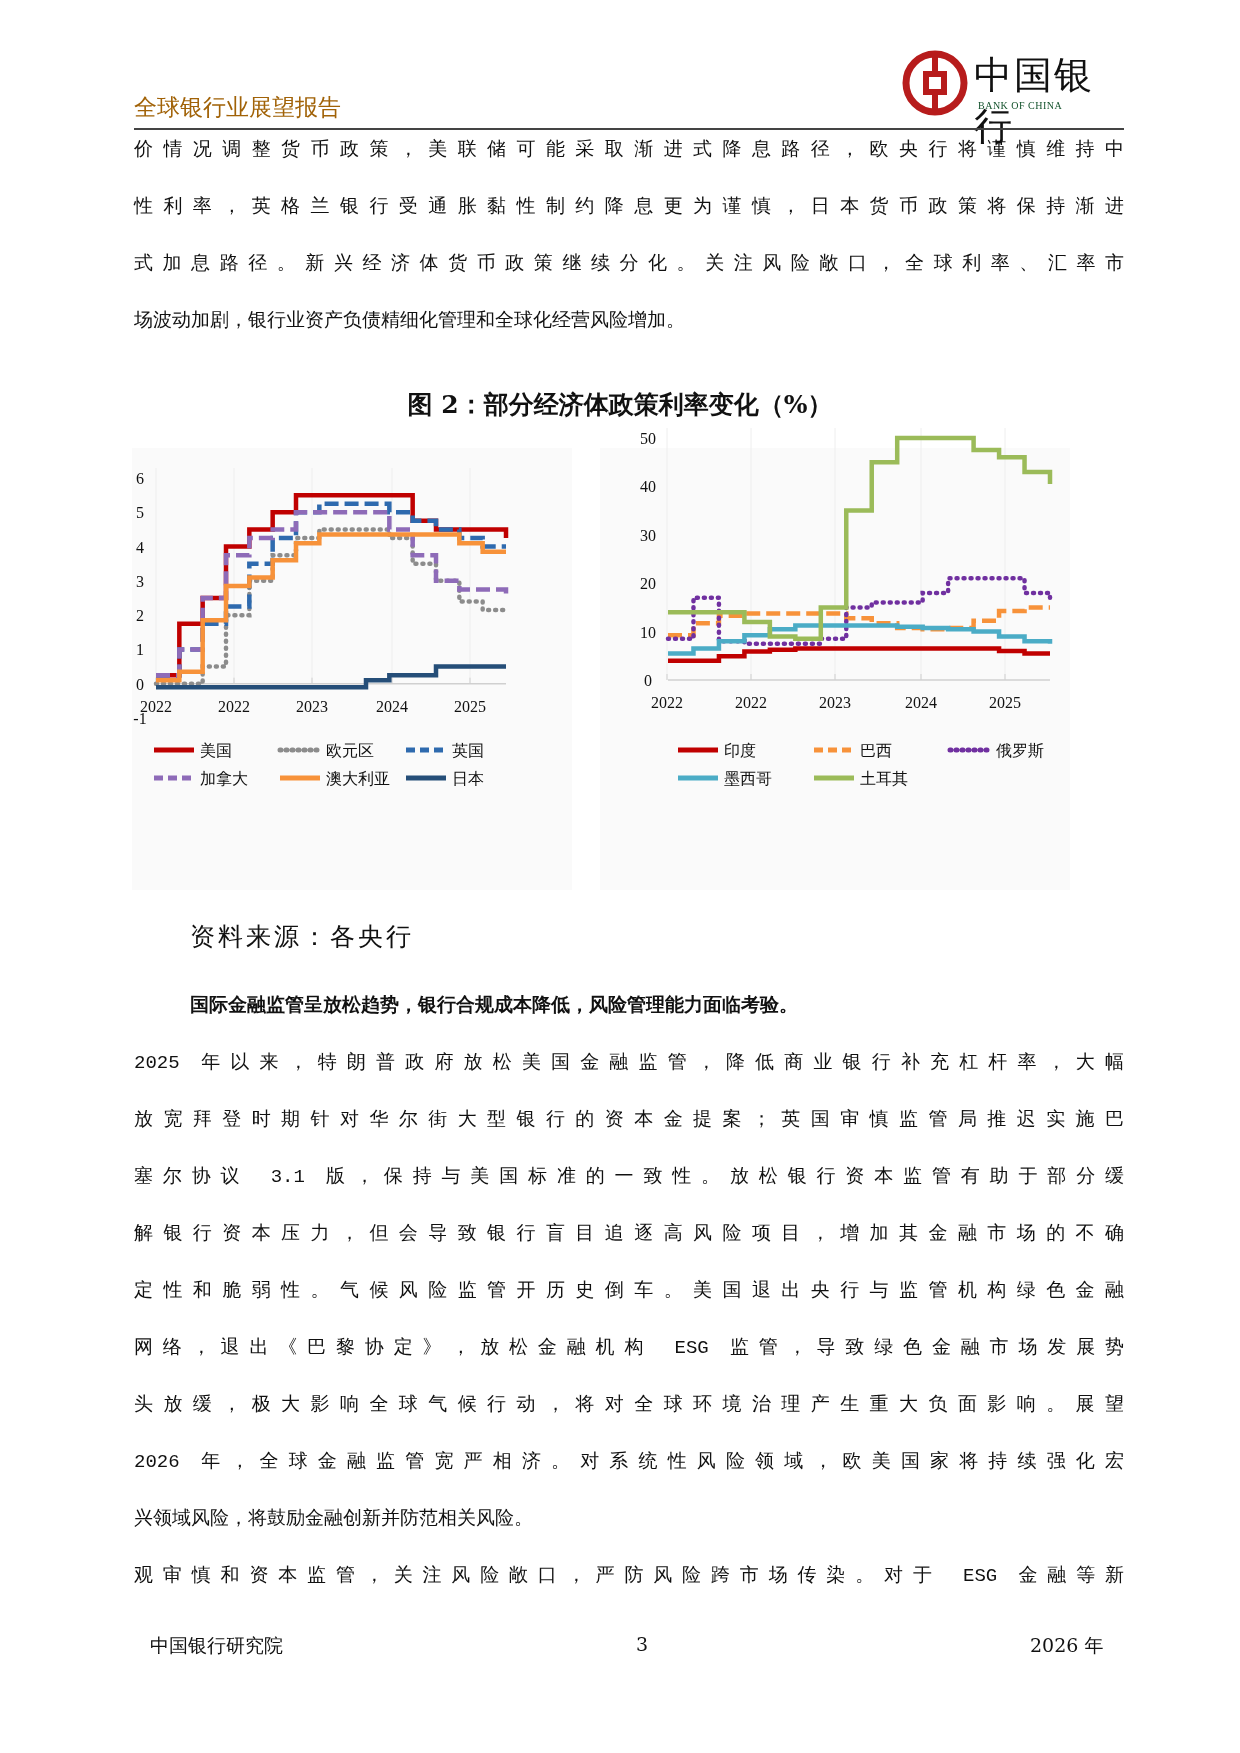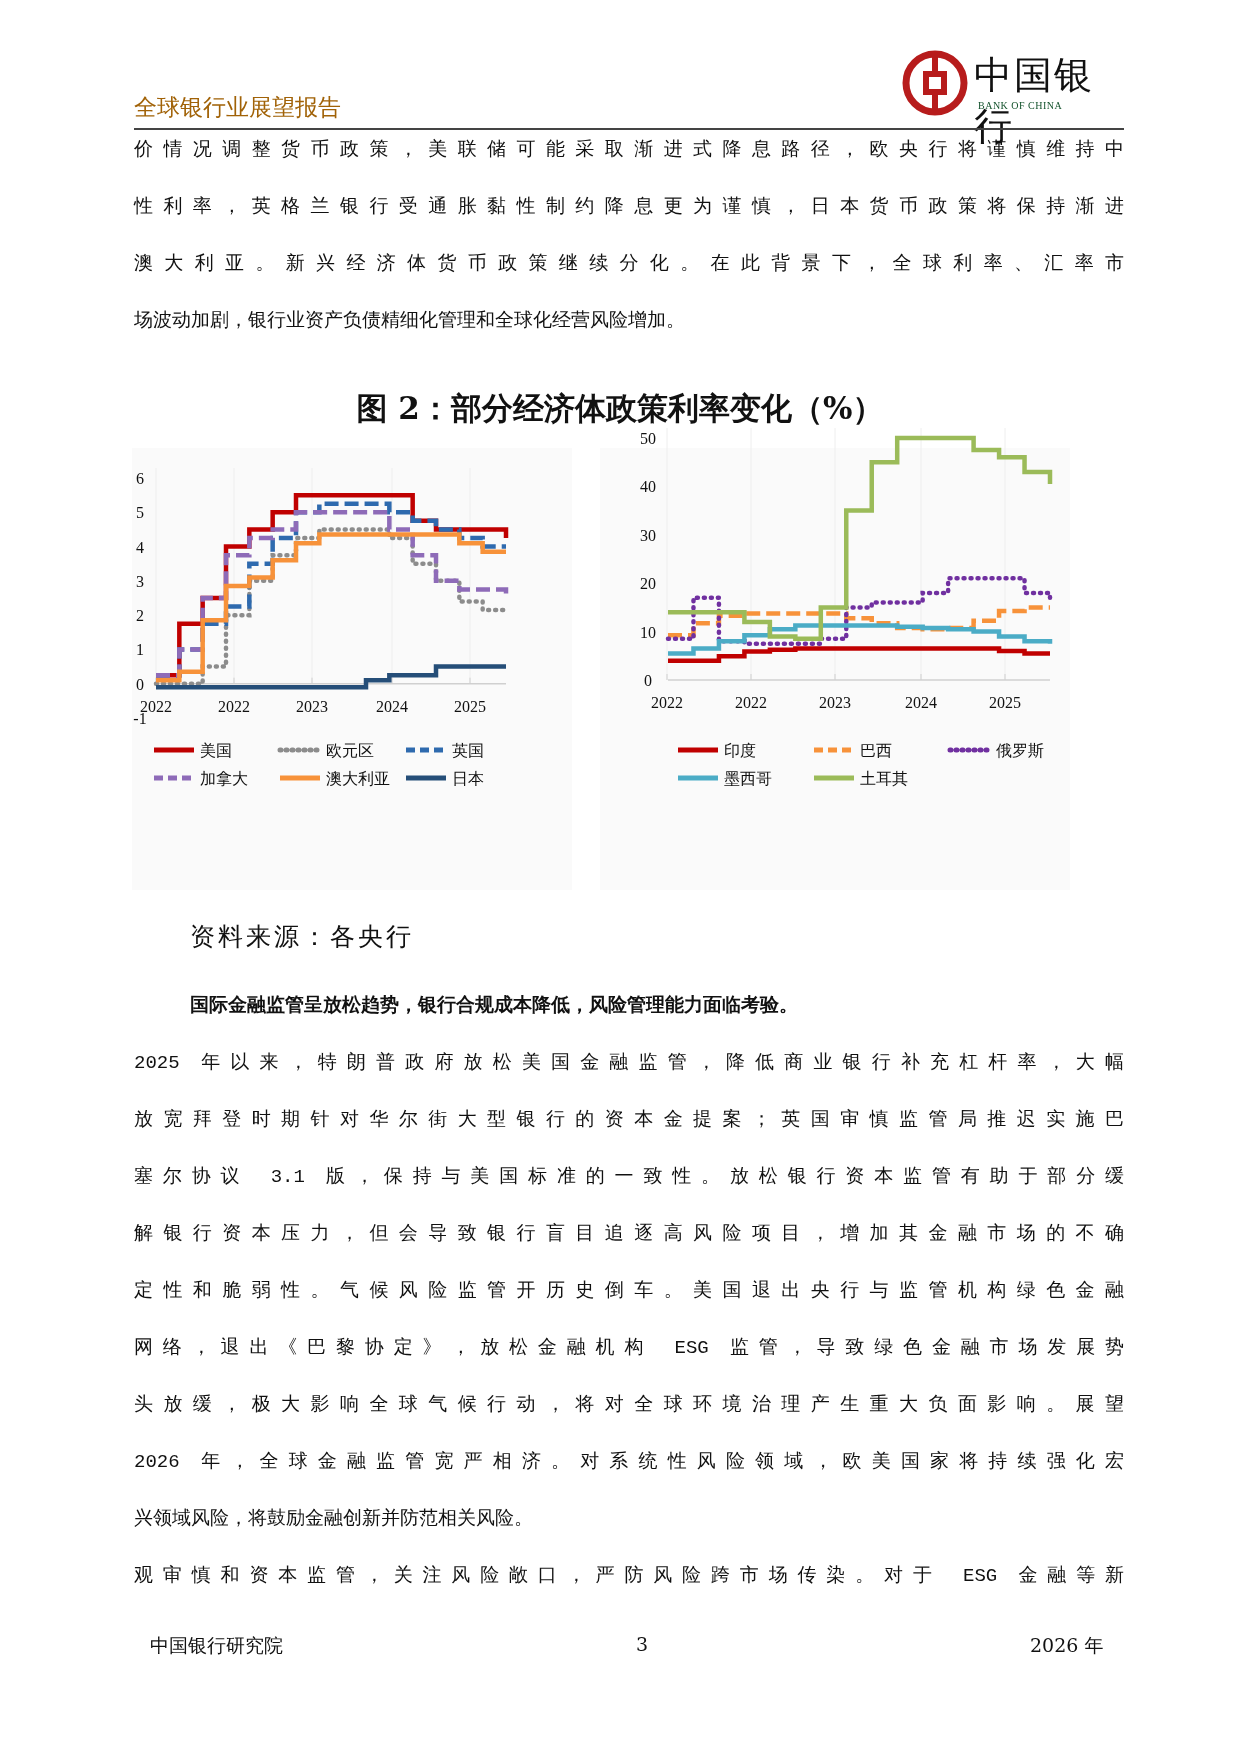--- a/index.html
+++ b/index.html
@@ -6,21 +6,21 @@
   body { width: 1240px; height: 1753px; position: relative; font-family: "DejaVu Serif", "Liberation Serif", serif; color: #111; overflow: hidden; }
   .header { position: absolute; left: 134px; top: 30px; width: 990px; height: 100px; }
   .header-title { position: absolute; left: 0; top: 62px; font-size: 23px; color: #a16207; font-family: "DejaVu Serif", serif; }
   .header-rule { position: absolute; left: 0; top: 98px; width: 990px; height: 2px; background: #444; }
   .logo { position: absolute; right: 0; top: 20px; width: 230px; height: 70px; }
   .logo-cn { position: absolute; left: 80px; top: 0; font-size: 38px; color: #111; font-family: Liberation Serif, serif; letter-spacing: 2px; }
   .logo-en { position: absolute; left: 84px; top: 50px; font-size: 10px; color: #14532d; font-family: "Liberation Serif", serif; letter-spacing: 0.5px; }
   .para { position: absolute; left: 134px; width: 990px; font-size: 19px; line-height: 57px; text-align: justify; font-family: Liberation Mono, monospace; }
   .para .line { display: block; height: 57px; white-space: nowrap; text-align-last: justify; text-align: justify; }
   .para .line.last { text-align-last: left; }
-  .fig-title { position: absolute; left: 0; width: 1240px; top: 388px; text-align: center; font-size: 31px; font-weight: bold; font-family: "DejaVu Serif", serif; }
+  .fig-title { position: absolute; left: 0; width: 1240px; top: 388px; text-align: center; font-size: 25px; font-weight: bold; font-family: "DejaVu Serif", serif; }
   .chart-panel { position: absolute; background: #fafafa; }
   .source { position: absolute; left: 190px; top: 920px; font-size: 25px; font-family: "DejaVu Serif", serif; letter-spacing: 3px; }
   .heading-bold { font-weight: bold; }
   .footer { position: absolute; top: 1633px; font-size: 19px; font-family: "DejaVu Serif", serif; }
   svg text { font-family: "Liberation Serif", serif; }
   .legend-label { font-family: "DejaVu Serif", serif; font-size: 16px; }
 </style>
 </head>
 <body>
 
@@ -35,21 +35,21 @@
     </svg>
     <div class="logo-cn">中国银行</div>
     <div class="logo-en">BANK OF CHINA</div>
   </div>
   <div class="header-rule"></div>
 </div>
 
 <div class="para" style="top:122px;">
   <span class="line">价情况调整货币政策，美联储可能采取渐进式降息路径，欧央行将谨慎维持中</span>
   <span class="line">性利率，英格兰银行受通胀黏性制约降息更为谨慎，日本货币政策将保持渐进</span>
-  <span class="line">澳大利亚。新兴经济体货币政策继续分化。在此背景下，全球利率、汇率市</span>
+  <span class="line">式加息路径。新兴经济体货币政策继续分化。关注风险敞口，全球利率、汇率市</span>
   <span class="line last">场波动加剧，银行业资产负债精细化管理和全球化经营风险增加。</span>
 </div>
 
 <div class="fig-title">图 2：部分经济体政策利率变化（%）</div>
 
 <div class="chart-panel" style="left:132px; top:448px; width:440px; height:442px;">
   <svg id="left-svg" width="440" height="442">
       <line x1="24" y1="20" x2="24" y2="235.71428571428572" stroke="#eeeeee" stroke-width="1"></line>
       <line x1="102" y1="20" x2="102" y2="235.71428571428572" stroke="#eeeeee" stroke-width="1"></line>
       <line x1="180" y1="20" x2="180" y2="235.71428571428572" stroke="#eeeeee" stroke-width="1"></line>

